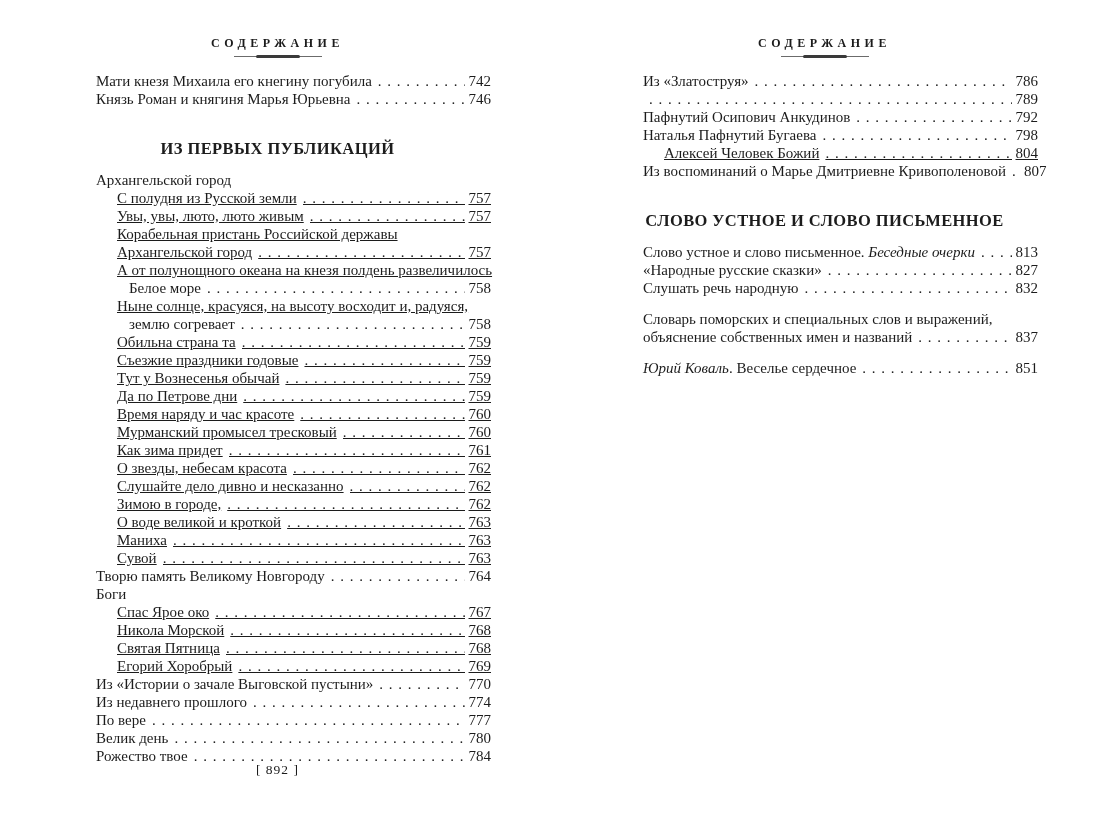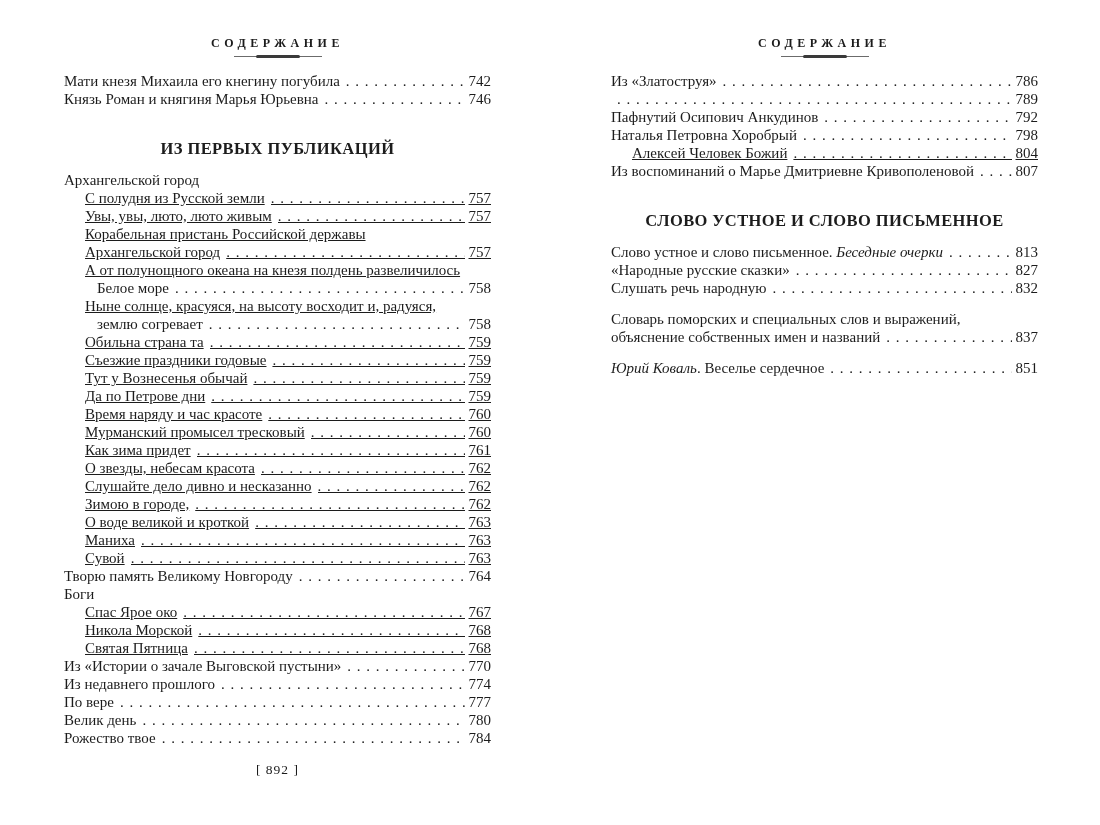--- a/index.html
+++ b/index.html
@@ -64,20 +64,21 @@
     text-align: center;
     font-size: 16.5px;
     letter-spacing: 0.4px;
     margin: 31px 0 13px 0;
     line-height: 19px;
   }
 
   .toc-line {
     display: flex;
     align-items: baseline;
+    margin-left: 32px;
   }
   .indent-0 { padding-left: 0; }
   .indent-1 { padding-left: 21px; text-decoration: underline; }
   .indent-2 { padding-left: 33px; }
 
   .title { white-space: nowrap; flex: 0 0 auto; }
   .title .it { font-style: italic; }
 
   .leader {
     flex: 1 1 auto;
@@ -247,20 +248,25 @@
         <div class="toc-line indent-1">
           <span class="title"><span>Никола Морской</span></span>
           <span class="leader"></span>
           <span class="pagenum">768</span>
         </div>
         <div class="toc-line indent-1">
           <span class="title"><span>Святая Пятница</span></span>
           <span class="leader"></span>
           <span class="pagenum">768</span>
         </div>
+        <div class="toc-line indent-1">
+          <span class="title"><span>Егорий Хоробрый</span></span>
+          <span class="leader"></span>
+          <span class="pagenum">769</span>
+        </div>
         <div class="toc-line indent-0">
           <span class="title"><span>Из «Истории о зачале Выговской пустыни»</span></span>
           <span class="leader"></span>
           <span class="pagenum">770</span>
         </div>
         <div class="toc-line indent-0">
           <span class="title"><span>Из недавнего прошлого</span></span>
           <span class="leader"></span>
           <span class="pagenum">774</span>
         </div>
@@ -297,21 +303,21 @@
         <div class="toc-line indent-0">
           <span class="leader"></span>
           <span class="pagenum">789</span>
         </div>
         <div class="toc-line indent-0">
           <span class="title"><span>Пафнутий Осипович Анкудинов</span></span>
           <span class="leader"></span>
           <span class="pagenum">792</span>
         </div>
         <div class="toc-line indent-0">
-          <span class="title"><span>Наталья Петровна Хоробрый</span></span>
+          <span class="title"><span>Наталья Пафнутий Бугаева</span></span>
           <span class="leader"></span>
           <span class="pagenum">798</span>
         </div>
         <div class="toc-line indent-1">
           <span class="title"><span>Алексей Человек Божий</span></span>
           <span class="leader"></span>
           <span class="pagenum">804</span>
         </div>
         <div class="toc-line indent-0">
           <span class="title"><span>Из воспоминаний о Марье Дмитриевне Кривополеновой</span></span>

